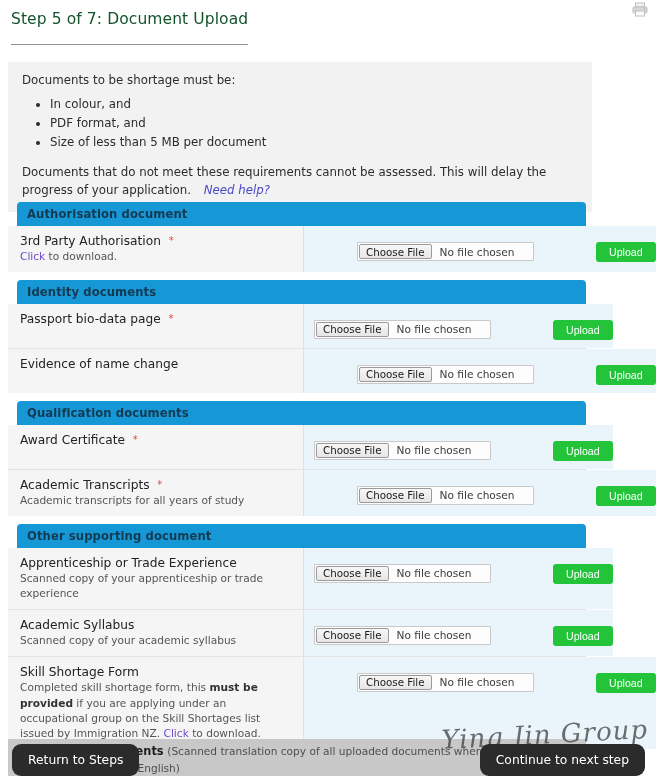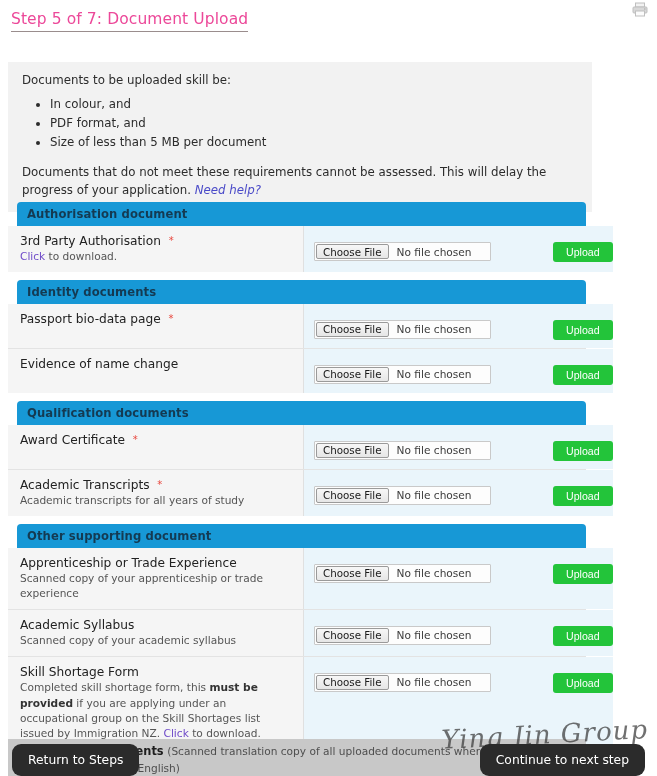--- a/index.html
+++ b/index.html
@@ -23,23 +23,23 @@
     top: 2px; right: 9px;
     width: 16px; height: 15px;
     opacity: .55;
   }
 
   
   .page-title {
     position: absolute;
     left: 11px; top: 10px;
     font-size: 15.5px;
-    color: #ec4899;
+    color: #14532d;
     letter-spacing: .1px;
-    padding-bottom: 3px;
+    padding-bottom: 16px;
     border-bottom: 1px solid #9a8d8d;
     display: inline-block;
     white-space: nowrap;
   }
 
   .mandatory-note {
     position: absolute;
     left: 12px; top: 41px;
     font-size: 11.5px;
     color: #4a4a4a;
@@ -60,20 +60,21 @@
   .info-box ul {
     margin: 7px 0 0 0;
     padding-left: 28px;
   }
   .info-box li { margin: 2px 0; }
   .info-note { margin-top: 13px; line-height: 1.5; }
   .need-help {
     color: #4a4ac8;
     font-style: italic;
     text-decoration: none;
+    margin-left: 9px;
   }
 
   
   .sections {
     position: absolute;
     left: 8px; top: 202px;
     width: 578px;
   }
   .section { margin-bottom: 8px; }
   .section-header {
@@ -85,21 +86,21 @@
     border-radius: 4px 4px 0 0;
     letter-spacing: .1px;
     margin-left: 9px;
   }
   .doc-row {
     display: flex;
     align-items: stretch;
     border-bottom: 1px solid #e3e3e3;
     background: #eaf5fb;
   }
-  .doc-row:last-child { border-bottom: none; }
+  .doc-row:last-child { border-bottom: none; gap: 43px; }
   .doc-label {
     width: 296px;
     flex: 0 0 296px;
     background: #f5f5f5;
     padding: 7px 10px 7px 12px;
     border-right: 1px solid #e0e0e0;
   }
   .doc-title {
     font-size: 12.2px;
     color: #222;
@@ -222,21 +223,21 @@
       <rect x="1" y="5" width="14" height="6" rx="1" fill="#b9b9b9" stroke="#8b8b8b" stroke-width="1"></rect>
       <rect x="3.5" y="9" width="9" height="5" fill="#fafafa" stroke="#8b8b8b" stroke-width="1"></rect>
       <circle cx="12.8" cy="7" r="0.8" fill="#6c6c6c"></circle>
     </svg>
   </span>
 
   <div class="page-title">Step 5 of 7: Document Upload</div>
 
 
   <div class="info-box">
-    <div>Documents to be uploaded skill be:</div>
+    <div>Documents to be shortage must be:</div>
     <ul>
       <li>In colour, and</li>
       <li>PDF format, and</li>
       <li>Size of less than 5 MB per document</li>
     </ul>
     <div class="info-note">
       <span>Documents that do not meet these requirements cannot be assessed. This will delay the progress of your application.</span>
       <a class="need-help" href="#">Need help?</a>
     </div>
   </div>

